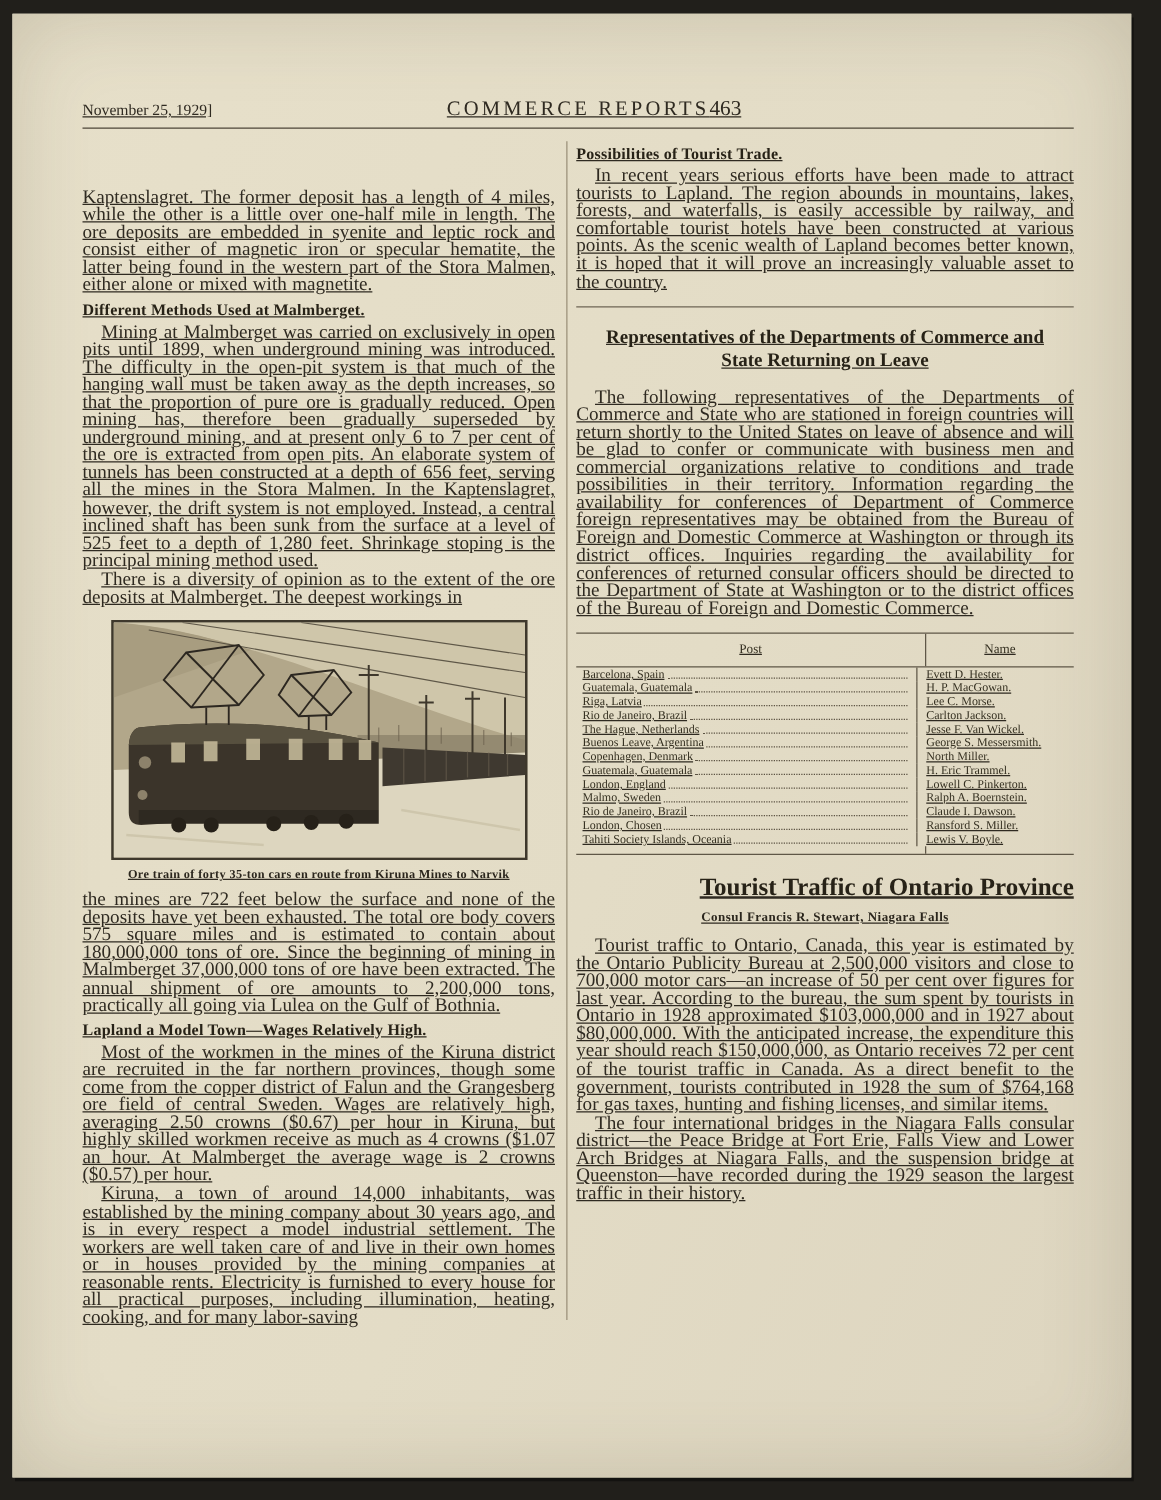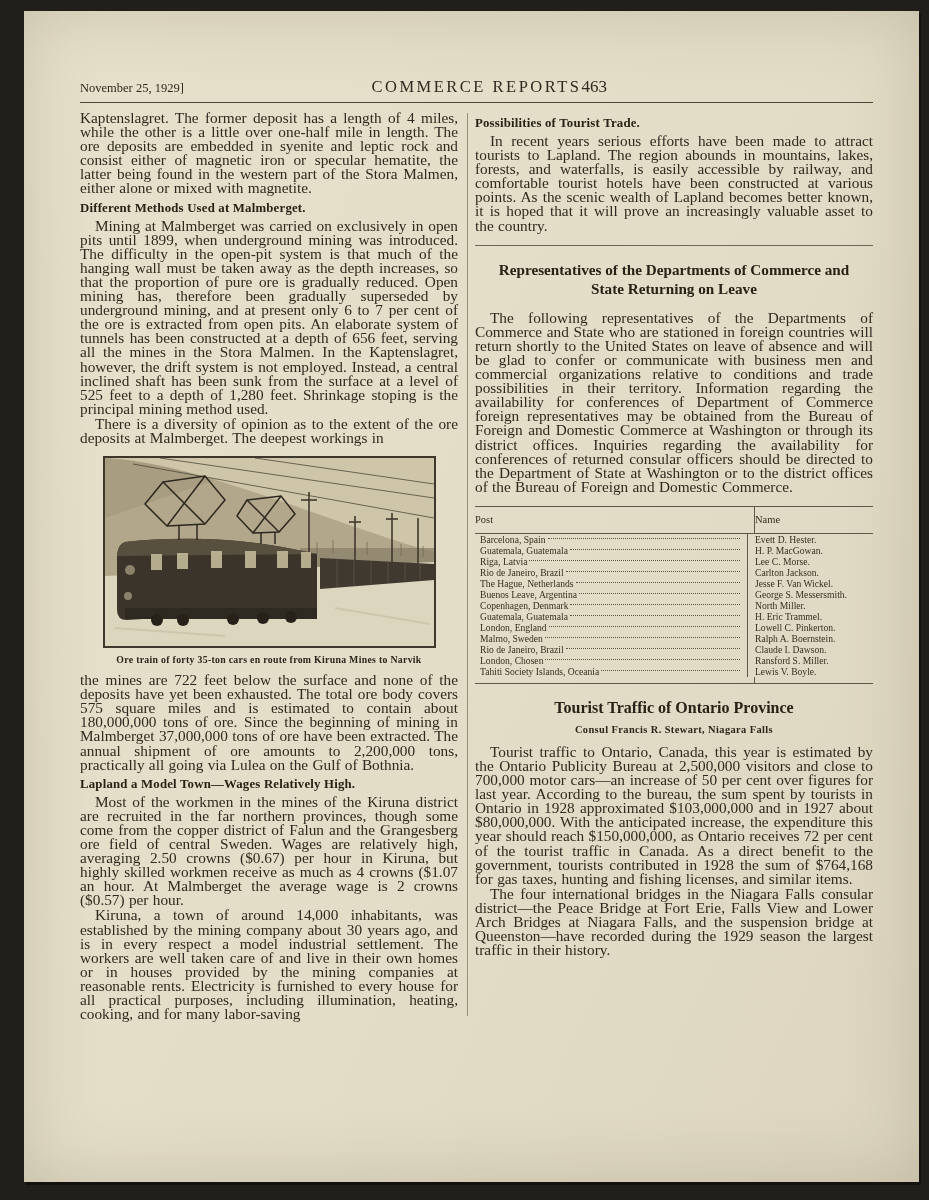--- a/index.html
+++ b/index.html
@@ -4,40 +4,41 @@
 <style>
   html,body { margin:0; padding:0; }
   body {
     width:929px; height:1200px;
     background:#211f1b;
     position:relative;
     font-family:"Liberation Serif","DejaVu Serif",serif;
     overflow:hidden;
   }
   .page {
-    position:absolute; left:24px; top:11px;
+    position:absolute; left:10px; top:11px;
     width:895px; height:1171px;
     background:#e4ddc7;
     background-image:linear-gradient(115deg,#e7e0ca 0%,#e3dcc6 55%,#ddd5bf 100%);
     box-shadow:inset 0 0 70px rgba(95,85,62,.22), 2px 3px 0 rgba(0,0,0,.4);
     overflow:hidden;
     color:#2f2a21;
+    text-decoration:underline;
   }
   .content { padding:66px 46px 0 56px; }
 
   
   .header { display:grid; grid-template-columns:1fr auto 1fr; align-items:baseline; }
   .h-date { font-size:12.5px; }
   .h-title { font-size:16.5px; letter-spacing:2.5px; text-align:center; }
   .h-page { font-size:17px; text-align:left; }
   .header-rule { border:0; border-top:1.2px solid #4d4638; margin:5px 0 0 0; }
 
   
   .columns { display:flex; margin-top:8px; }
-  .col-left { width:378px; }
+  .col-left { width:378px;margin-top:40px; }
   .col-divider { width:1px; background:#9a9079; margin:2px 7px 6px 9px; }
   .col-right { flex:1; min-width:0; }
 
   p.body {
     font-size:15.3px; line-height:14.1px; text-align:justify;
     margin:0 0 1px 0; color:#2f2a21;
     word-spacing:.5px;
   }
   p.indent { text-indent:15px; }
   h3.subhead {
@@ -64,37 +65,37 @@
     margin:0 auto 13px auto; max-width:382px; color:#272217;
   }
 
   
   .reps-table {
     margin:12px 0 15px 0;
     border-top:1px solid #5f5747; border-bottom:1px solid #5f5747;
     font-size:9.6px; color:#353021;
   }
   .t-headrow { display:flex; border-bottom:1px solid #5f5747; }
-  .t-headrow .hc { text-align:left; font-size:10.5px; padding:7px 0 8px 0; }
+  .t-headrow .hc { text-align:center; font-size:10.5px; padding:7px 0 8px 0; }
   .tc-post-col { flex:1; border-right:1px solid #5f5747; min-width:0; }
   .tc-name-col { width:118px; }
   .t-sectionrow { display:flex; }
   .t-section {
     text-align:center; font-size:8.6px; letter-spacing:1.3px;
     padding:7px 0 5px 0;
   }
   .trow { display:flex; line-height:11px; }
-  .tc-post { flex:1; display:flex; align-items:center; border-right:1px solid #5f5747; padding-left:5px; min-width:0; }
+  .tc-post { flex:1; display:flex; align-items:flex-end; border-right:1px solid #5f5747; padding-left:5px; min-width:0; }
   .tp-txt { white-space:nowrap; }
   .leader { flex:1; border-bottom:1.2px dotted #5c5343; margin:0 7px 2px 2px; min-width:8px; }
   .tc-name { width:118px; padding-left:7px; white-space:nowrap; }
   .t-pad { height:6px; }
 
   .ontario-title {
-    text-align:center; font-weight:bold; font-size:16px;
+    text-align:right; font-weight:bold; font-size:20px;
     margin:2px 0 7px 0; color:#272217;
   }
   .byline {
     text-align:center; font-weight:bold; font-size:10.4px;
     letter-spacing:.4px; margin:0 0 10px 0; color:#2b261d;
   }
 </style>
 </head>
 <body>
 

